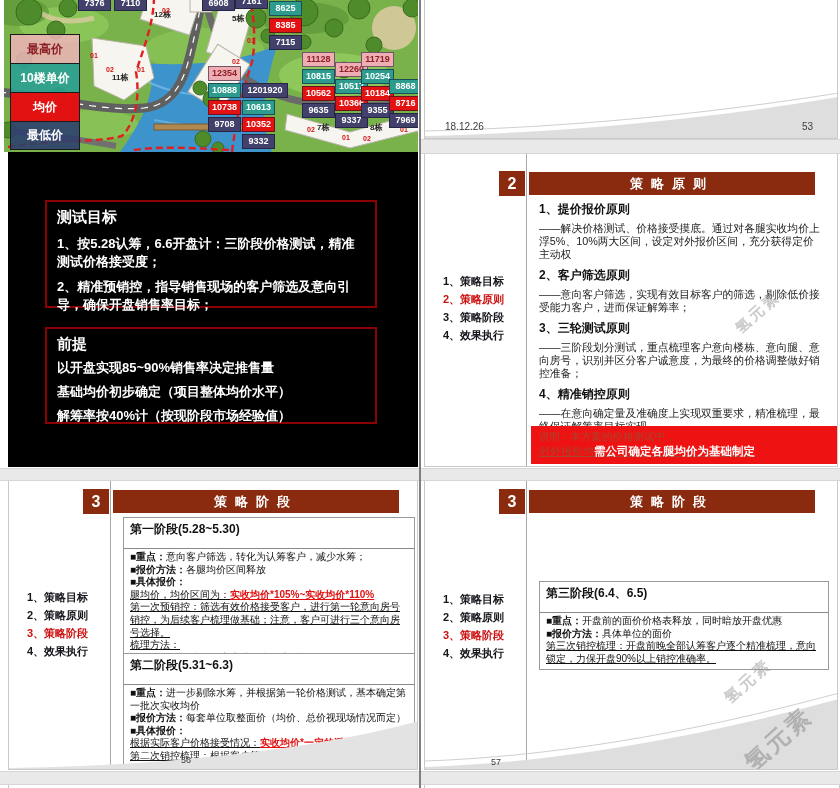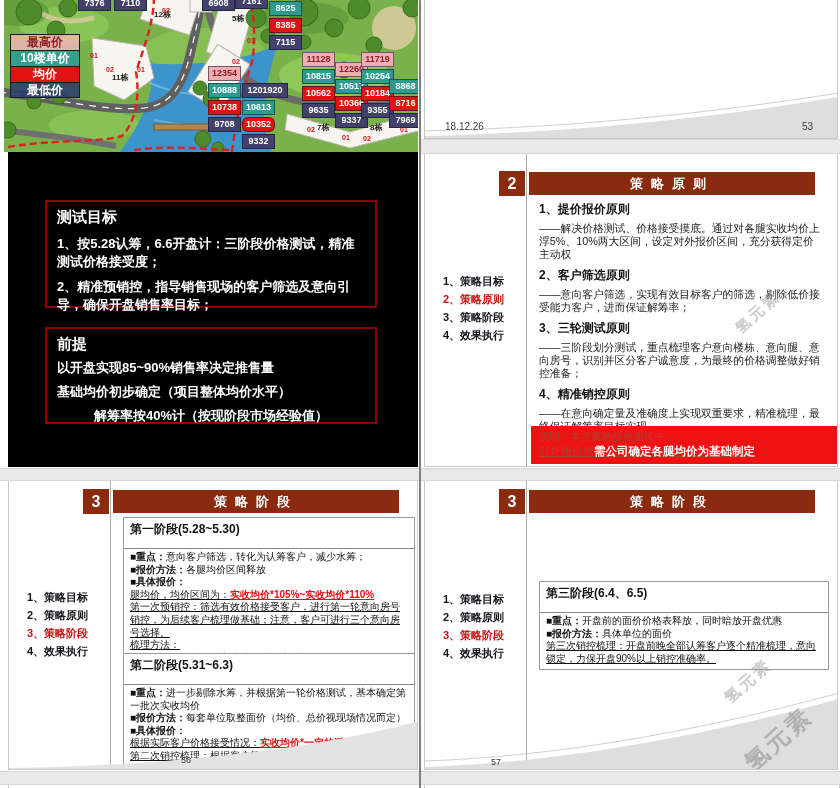--- a/index.html
+++ b/index.html
@@ -49,21 +49,21 @@
   
   .mapwrap{border:none;background:#79b24a;}
   .ptag{position:absolute;width:33px;height:15px;line-height:13px;text-align:center;font-size:9px;
         font-weight:bold;color:#fff;border:1px solid rgba(15,15,40,.55);box-sizing:border-box;z-index:8;}
   .ptag.wide{width:46px;}
   .tier-high{background:#efaeb4;color:#8d2026;}
   .tier-t10{background:#2d9c8e;color:#fff;}
   .tier-avg{background:#e31212;color:#fff;}
   .tier-low{background:#41416b;color:#fff;}
   .legend{position:absolute;left:6px;top:34px;z-index:9;}
-  .legrow{width:70px;height:16px;border:1px solid #1b1b1b;border-bottom:none;display:flex;
+  .legrow{width:70px;height:29px;border:1px solid #1b1b1b;border-bottom:none;display:flex;
           align-items:center;justify-content:center;font-size:12px;font-weight:bold;box-sizing:border-box;}
   .legrow:last-child{border-bottom:1px solid #1b1b1b;}
   .legrow.tier-high{background:rgba(240,180,186,.85);}
   .legrow.tier-t10{background:rgba(42,160,149,.9);}
   .legrow.tier-low{background:rgba(46,63,110,.9);}
   .blabel{position:absolute;font-size:8px;font-weight:bold;color:#222;z-index:7;white-space:nowrap;}
   .bmark{position:absolute;font-size:7px;font-weight:bold;color:#d41111;z-index:7;}
 </style>
 </head>
 <body>
@@ -146,21 +146,21 @@
       <div class="ptag tier-low" style="left: 231px; top: -6px;">7161</div>
       <div class="ptag tier-t10" style="left: 265px; top: 1px;">8625</div>
       <div class="ptag tier-avg" style="left: 265px; top: 18px;">8385</div>
       <div class="ptag tier-low" style="left: 265px; top: 35px;">7115</div>
       <div class="ptag tier-high" style="left: 204px; top: 66px;">12354</div>
       <div class="ptag tier-t10" style="left: 204px; top: 83px;">10888</div>
       <div class="ptag tier-avg" style="left: 204px; top: 100px;">10738</div>
       <div class="ptag tier-low" style="left: 204px; top: 117px;">9708</div>
       <div class="ptag tier-low wide" style="left: 238px; top: 83px;">1201920</div>
       <div class="ptag tier-t10" style="left: 238px; top: 100px;">10613</div>
-      <div class="ptag tier-avg" style="left: 238px; top: 117px; border-radius: 6px;">10352</div>
+      <div class="ptag tier-avg" style="left: 238px; top: 117px;">10352</div>
       <div class="ptag tier-low" style="left: 238px; top: 134px;">9332</div>
       <div class="ptag tier-high" style="left: 298px; top: 52px;">11128</div>
       <div class="ptag tier-t10" style="left: 298px; top: 69px;">10815</div>
       <div class="ptag tier-avg" style="left: 298px; top: 86px;">10562</div>
       <div class="ptag tier-low" style="left: 298px; top: 103px;">9635</div>
       <div class="ptag tier-high" style="left: 331px; top: 62px;">12260</div>
       <div class="ptag tier-t10" style="left: 331px; top: 79px;">10517</div>
       <div class="ptag tier-avg" style="left: 331px; top: 96px;">10366</div>
       <div class="ptag tier-low" style="left: 331px; top: 113px;">9337</div>
       <div class="ptag tier-high" style="left: 357px; top: 52px;">11719</div>
@@ -204,21 +204,21 @@
 <div class="slide bslide" style="left:8px;top:152px;width:410px;height:315px;">
   <div class="redbox" style="left:37px;top:48px;width:332px;height:108px;">
     <div class="rtitle">测试目标</div>
     <p>1、按5.28认筹，6.6开盘计：三阶段价格测试，精准测试价格接受度；</p>
     <p>2、精准预销控，指导销售现场的客户筛选及意向引导，确保开盘销售率目标；</p>
   </div>
   <div class="redbox" style="left:37px;top:175px;width:332px;height:97px;">
     <div class="rtitle" style="margin-bottom:5px;">前提</div>
     <p style="margin-bottom:6px;">以开盘实现85~90%销售率决定推售量</p>
     <p style="margin-bottom:6px;">基础均价初步确定（项目整体均价水平）</p>
-    <p style="margin-bottom:4px;text-align:center;">解筹率按40%计（按现阶段市场经验值）</p>
+    <p style="margin-bottom:4px;">解筹率按40%计（按现阶段市场经验值）</p>
   </div>
 </div>
 
 <div class="slide" style="left:424px;top:152px;width:414px;height:315px;">
   <div class="vrule"></div>
   <div class="numbox" style="top:18px;">2</div>
   <div class="titlebar" style="top:19px;">策略原则</div>
   <div class="navlist" style="top:122px;">
       <div class="nav-item">1、策略目标</div>
       <div class="nav-item active">2、策略原则</div>

